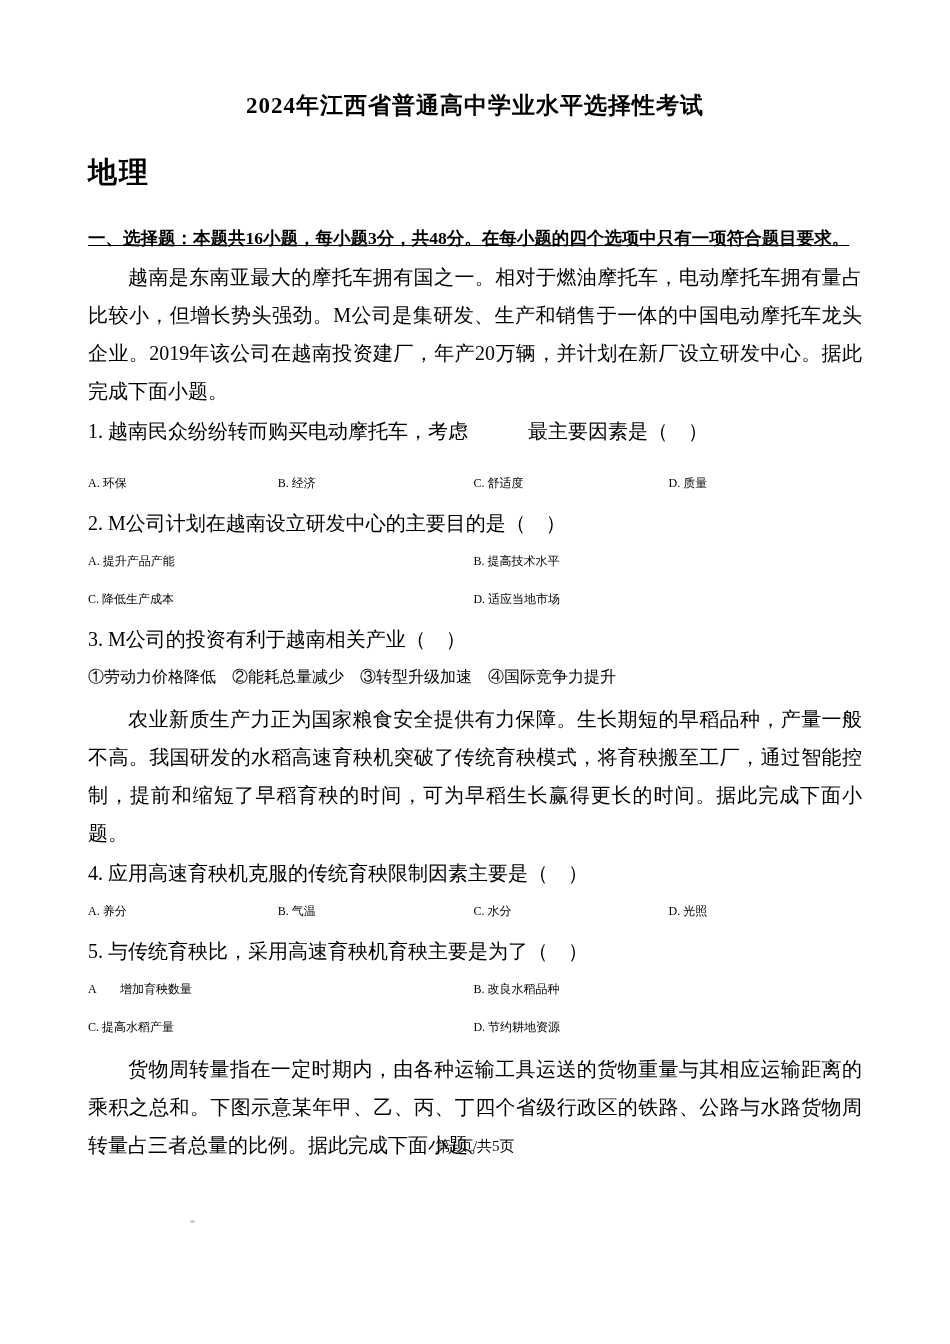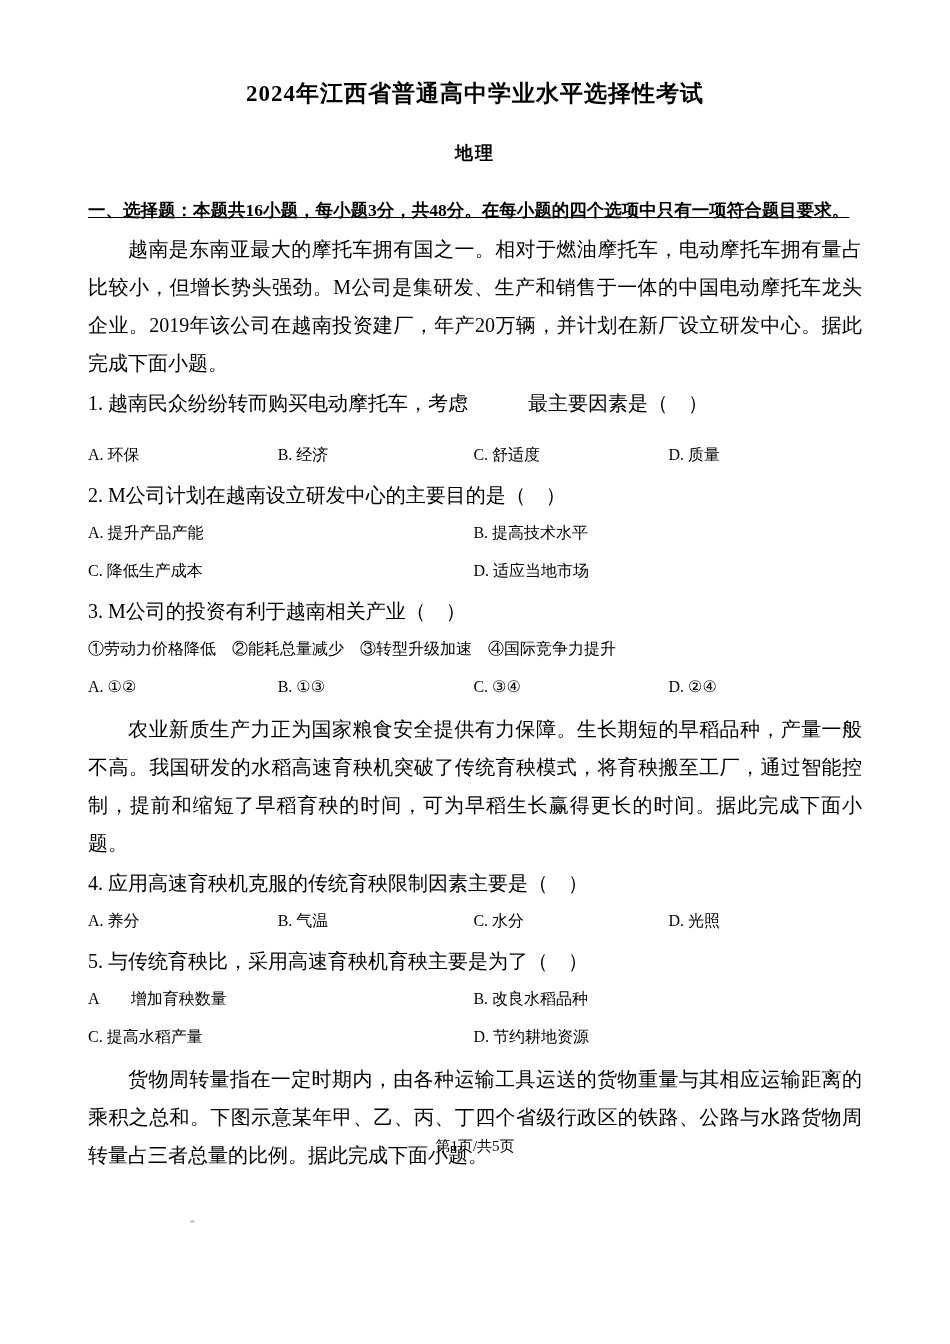--- a/index.html
+++ b/index.html
@@ -6,35 +6,34 @@
   html, body { background: #ffffff; }
   body {
     width: 950px;
     font-family: "Liberation Serif", "DejaVu Serif", serif;
     color: #000000;
   }
   .page {
     position: relative;
     width: 950px;
     height: 1264px;
-    padding: 0 88px;
+    padding: 12px 88px;
     background: #ffffff;
     overflow: hidden;
   }
   .exam-title {
     margin-top: 78px;
     text-align: center;
     font-size: 23px;
     font-weight: bold;
     letter-spacing: 1px;
   }
   .exam-subject {
     margin-top: 32px;
-    text-align: center;
-    font-size: 18px;
+    font-size: 29px;
     font-weight: bold;
     letter-spacing: 2px;
   }
   .section-header {
     margin-top: 30px;
     font-size: 17.5px;
     font-weight: bold;
     line-height: 31px;
     text-align: justify;
     text-decoration: underline;
@@ -51,21 +50,21 @@
     line-height: 38px;
     margin-top: 2px;
     text-align: justify;
   }
   .sub-line {
     font-size: 16px;
     line-height: 38px;
   }
   .opts {
     display: grid;
-    font-size: 16px;
+    font-size: 12px;
     line-height: 38px;
   }
   .opts.cols4 { grid-template-columns: 24.5% 25.3% 25.2% 1fr; }
   .opts.cols2 { grid-template-columns: 49.8% 1fr; }
   .opts.gap { margin-top: 14px; }
   .page-footer {
     position: absolute;
     left: 0;
     right: 0;
     bottom: 108px;
@@ -107,26 +106,20 @@
   <p class="stem">2. M公司计划在越南设立研发中心的主要目的是（　）</p>
   <div class="opts cols2">
     <span>A. 提升产品产能</span>
     <span>B. 提高技术水平</span>
     <span>C. 降低生产成本</span>
     <span>D. 适应当地市场</span>
   </div>
 
   <p class="stem">3. M公司的投资有利于越南相关产业（　）</p>
   <p class="sub-line">①劳动力价格降低　②能耗总量减少　③转型升级加速　④国际竞争力提升</p>
-  <div class="opts cols4">
-    <span>A. ①②</span>
-    <span>B. ①③</span>
-    <span>C. ③④</span>
-    <span>D. ②④</span>
-  </div>
 
   <p class="passage">农业新质生产力正为国家粮食安全提供有力保障。生长期短的早稻品种，产量一般不高。我国研发的水稻高速育秧机突破了传统育秧模式，将育秧搬至工厂，通过智能控制，提前和缩短了早稻育秧的时间，可为早稻生长赢得更长的时间。据此完成下面小题。</p>
 
   <p class="stem">4. 应用高速育秧机克服的传统育秧限制因素主要是（　）</p>
   <div class="opts cols4">
     <span>A. 养分</span>
     <span>B. 气温</span>
     <span>C. 水分</span>
     <span>D. 光照</span>
   </div>

